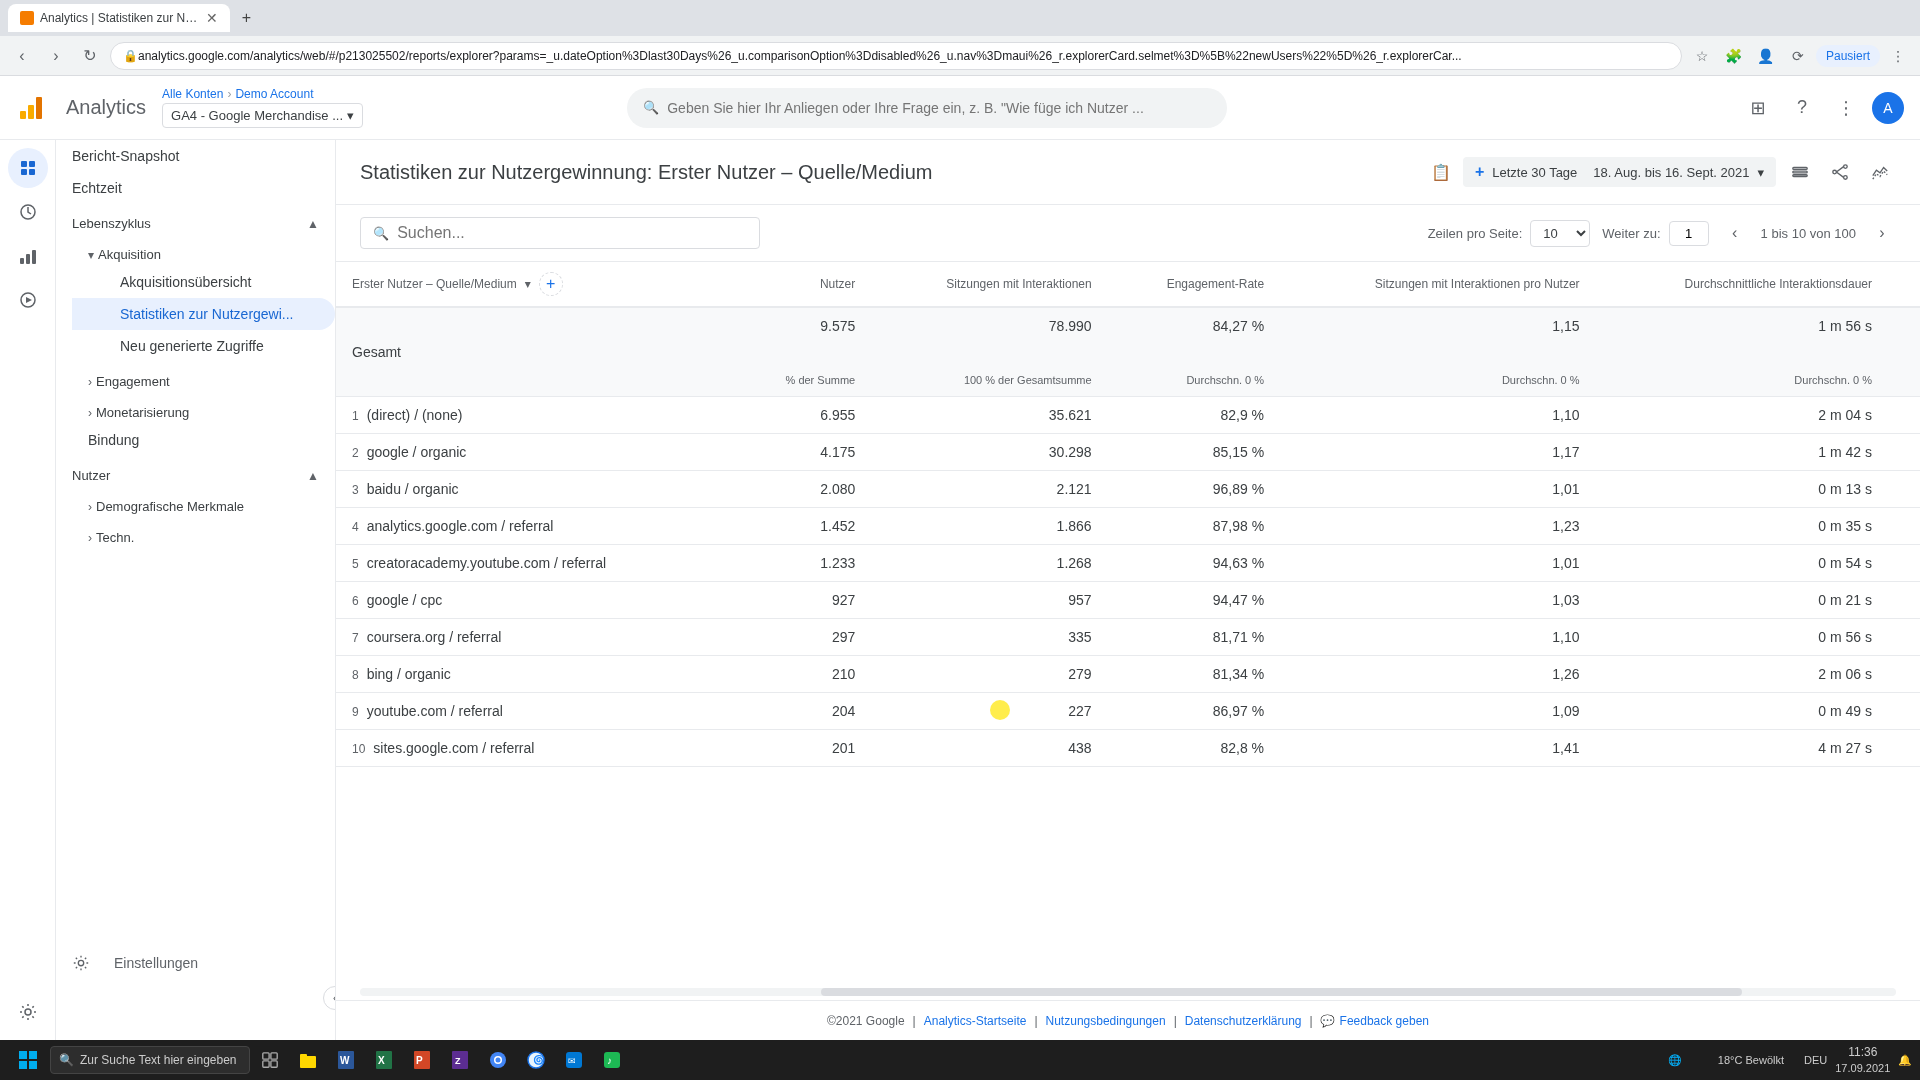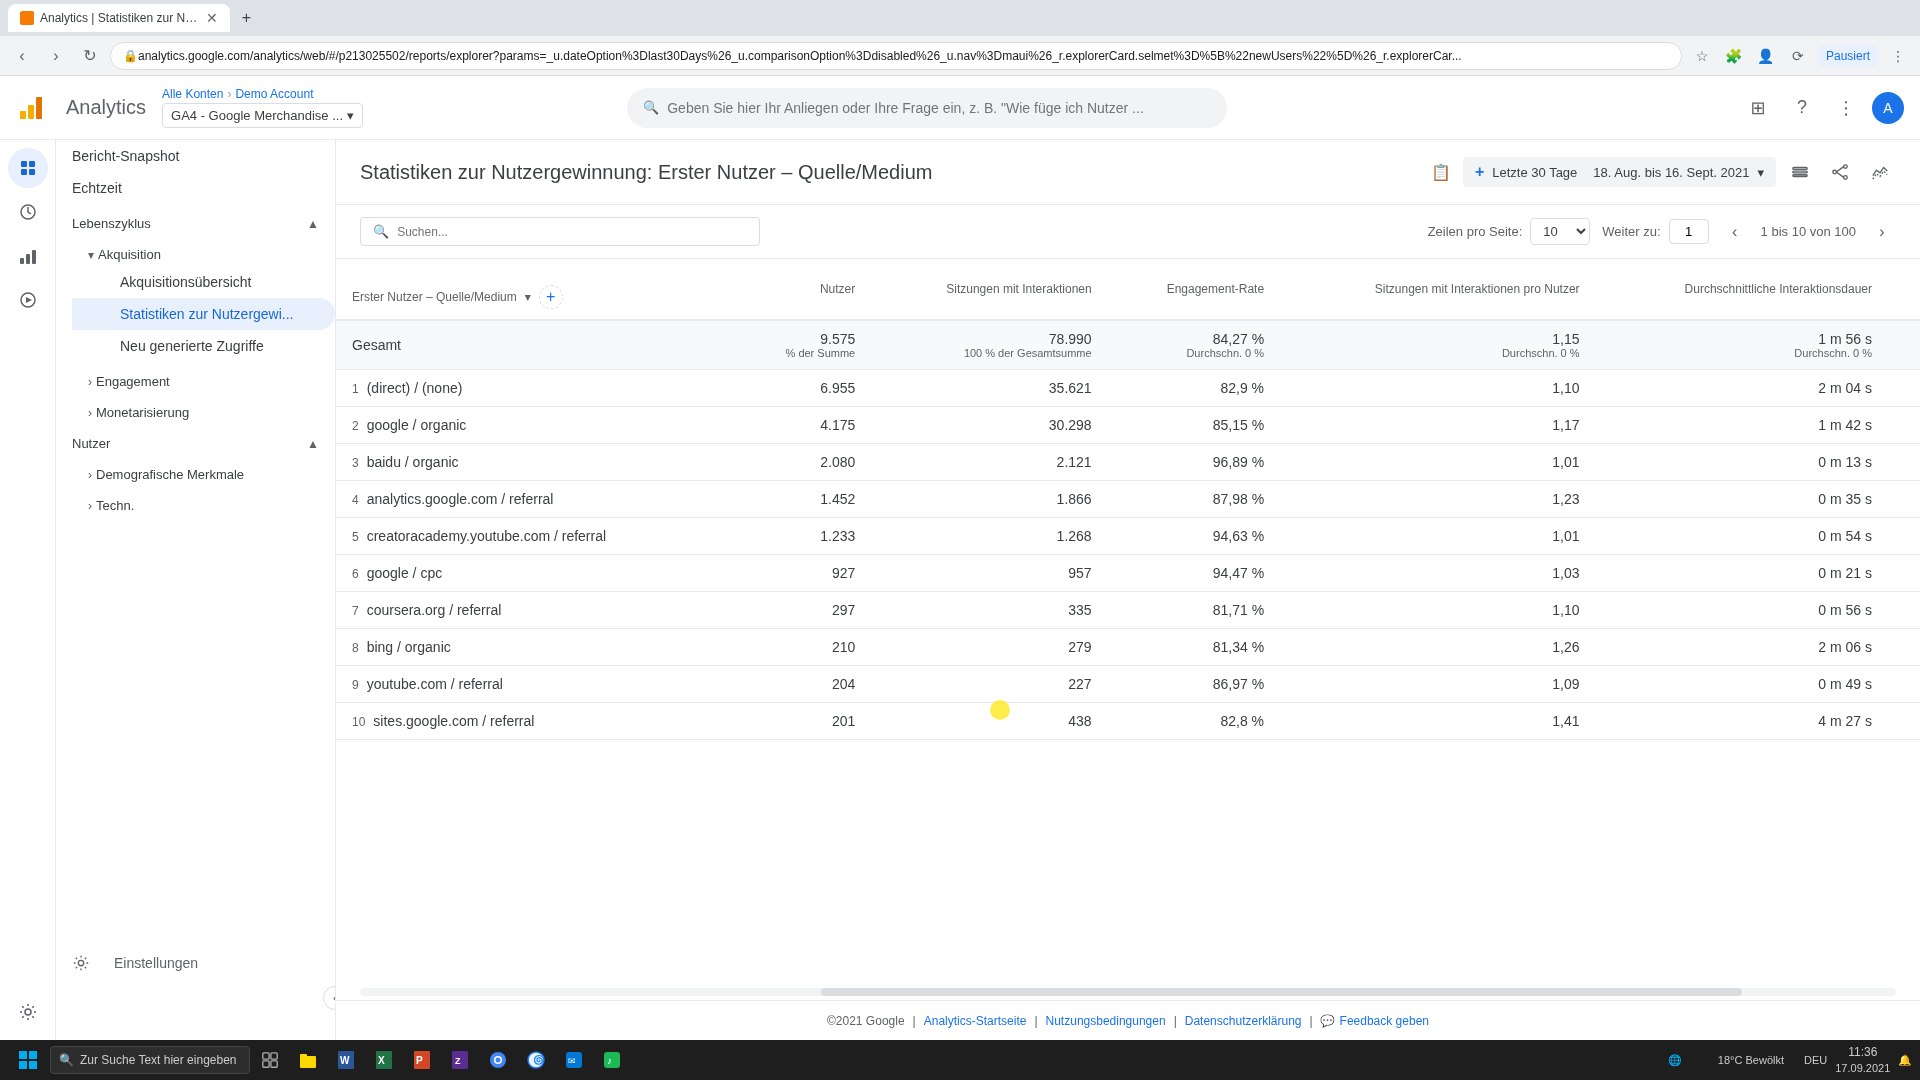--- a/index.html
+++ b/index.html
@@ -66,22 +66,22 @@
     .goto-page { display: flex; align-items: center; gap: 8px; font-size: 13px; color: #5f6368; }
     .goto-input { width: 40px; border: 1px solid #dadce0; border-radius: 4px; padding: 4px; text-align: center; font-size: 13px; }
 
     
     .data-table { width: 100%; border-collapse: collapse; }
     .data-table th { text-align: right; padding: 10px 16px; font-size: 12px; font-weight: 500; color: #5f6368; border-bottom: 2px solid #e8eaed; background: #fff; white-space: nowrap; cursor: pointer; }
     .data-table th:first-child { text-align: left; position: sticky; left: 0; background: #fff; z-index: 1; }
     .data-table td { padding: 10px 16px; font-size: 14px; color: #3c4043; border-bottom: 1px solid #e8eaed; text-align: right; }
     .data-table td:first-child { text-align: left; position: sticky; left: 0; background: #fff; z-index: 1; }
     .data-table tr.total-row td { font-weight: 500; background: #f8f9fa; }
-    .data-table .sub-value { font-size: 11px; color: #5f6368; display: block; }
-    .dimension-header { display: flex; align-items: center; gap: 8px; margin-top: 16px; }
+    .data-table .sub-value { font-size: 11px; color: #5f6368; display: block; margin-top: 40px; }
+    .dimension-header { display: flex; align-items: center; gap: 8px; }
     .add-dimension-btn { width: 24px; height: 24px; border-radius: 50%; border: 1px dashed #dadce0; background: none; cursor: pointer; display: flex; align-items: center; justify-content: center; color: #1a73e8; font-size: 16px; }
     .filter-icon { font-size: 12px; cursor: pointer; color: #5f6368; }
 
     
     .app-footer { height: 40px; display: flex; align-items: center; justify-content: center; gap: 8px; font-size: 12px; color: #5f6368; border-top: 1px solid #e8eaed; background: #fff; }
     .footer-link { color: #1a73e8; text-decoration: none; cursor: pointer; }
     .footer-feedback { display: flex; align-items: center; gap: 4px; color: #1a73e8; cursor: pointer; }
 
     
     .taskbar { height: 40px; background: #1e1e1e; display: flex; align-items: center; padding: 0 8px; gap: 2px; }
@@ -249,20 +249,25 @@
 
     <div style="padding: 0 0 0 16px;">
       <div class="sidebar-section-header" style="padding-left:16px;">
         <div style="display:flex;align-items:center;gap:4px;">
           <span class="chevron">›</span>
           <span>Monetarisierung</span>
         </div>
       </div>
     </div>
 
+    <div style="padding: 0 0 0 32px;">
+      <div class="sidebar-item" style="padding-left:0;">
+        <span>Bindung</span>
+      </div>
+    </div>
 
     <div class="sidebar-section-header">
       <span>Nutzer</span>
       <span class="chevron">▲</span>
     </div>
 
     <div style="padding: 0 0 0 16px;">
       <div class="sidebar-section-header" style="padding-left:16px;">
         <div style="display:flex;align-items:center;gap:4px;">
           <span class="chevron">›</span>
@@ -329,21 +334,21 @@
               <polyline points="2,14 6,8 10,11 14,5 18,9"></polyline>
               <polyline points="2,18 6,12 10,15 14,9 18,13" stroke-dasharray="2,2"></polyline>
             </svg>
         </button>
       </div>
     </div>
 
     <div class="table-toolbar">
       <div class="table-search">
         <span style="color:#5f6368;">🔍</span>
-        <input type="text" style="border: none; outline: none; font-size: 12px; color: #000000; width: 100%; background: none;" placeholder="Suchen...">
+        <input type="text" style="border: none; outline: none; font-size: 16px; color: #000000; width: 100%; background: none;" placeholder="Suchen...">
       </div>
 
       <div class="table-controls">
         <div class="rows-per-page">
           <span>Zeilen pro Seite:</span>
           <select class="rows-select">
             <option>10</option>
             <option>25</option>
             <option>50</option>
             <option>100</option>

